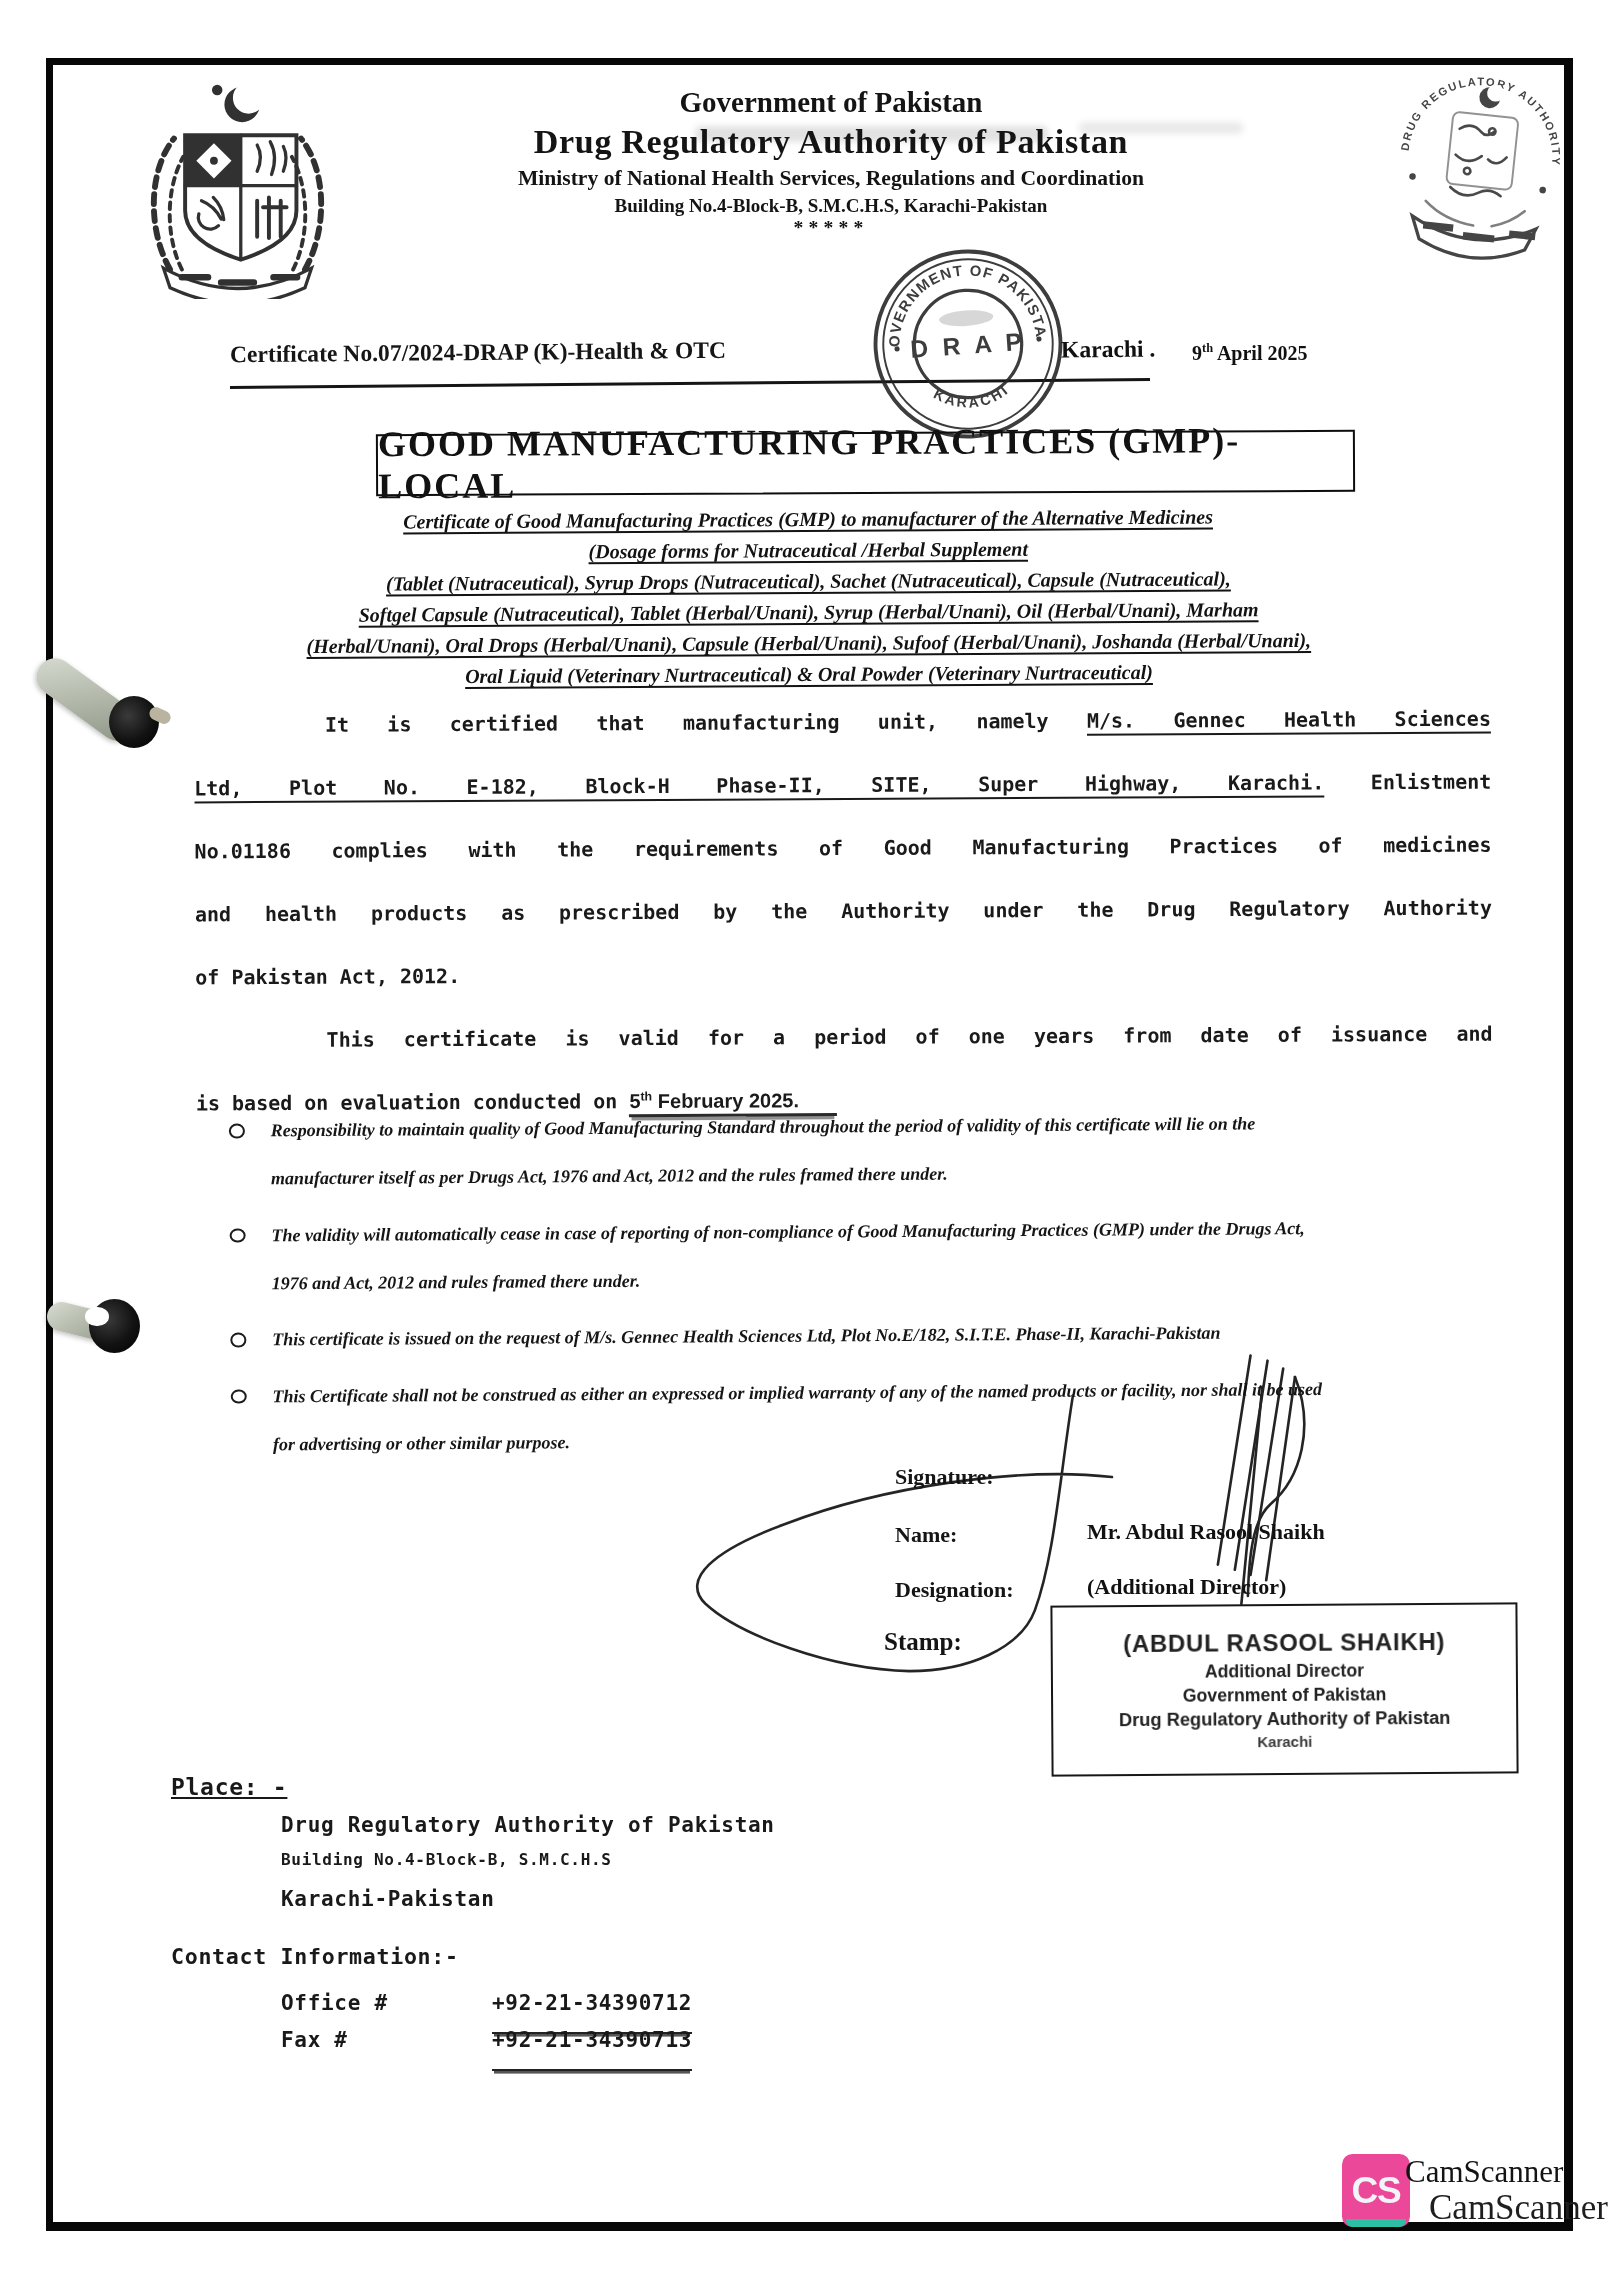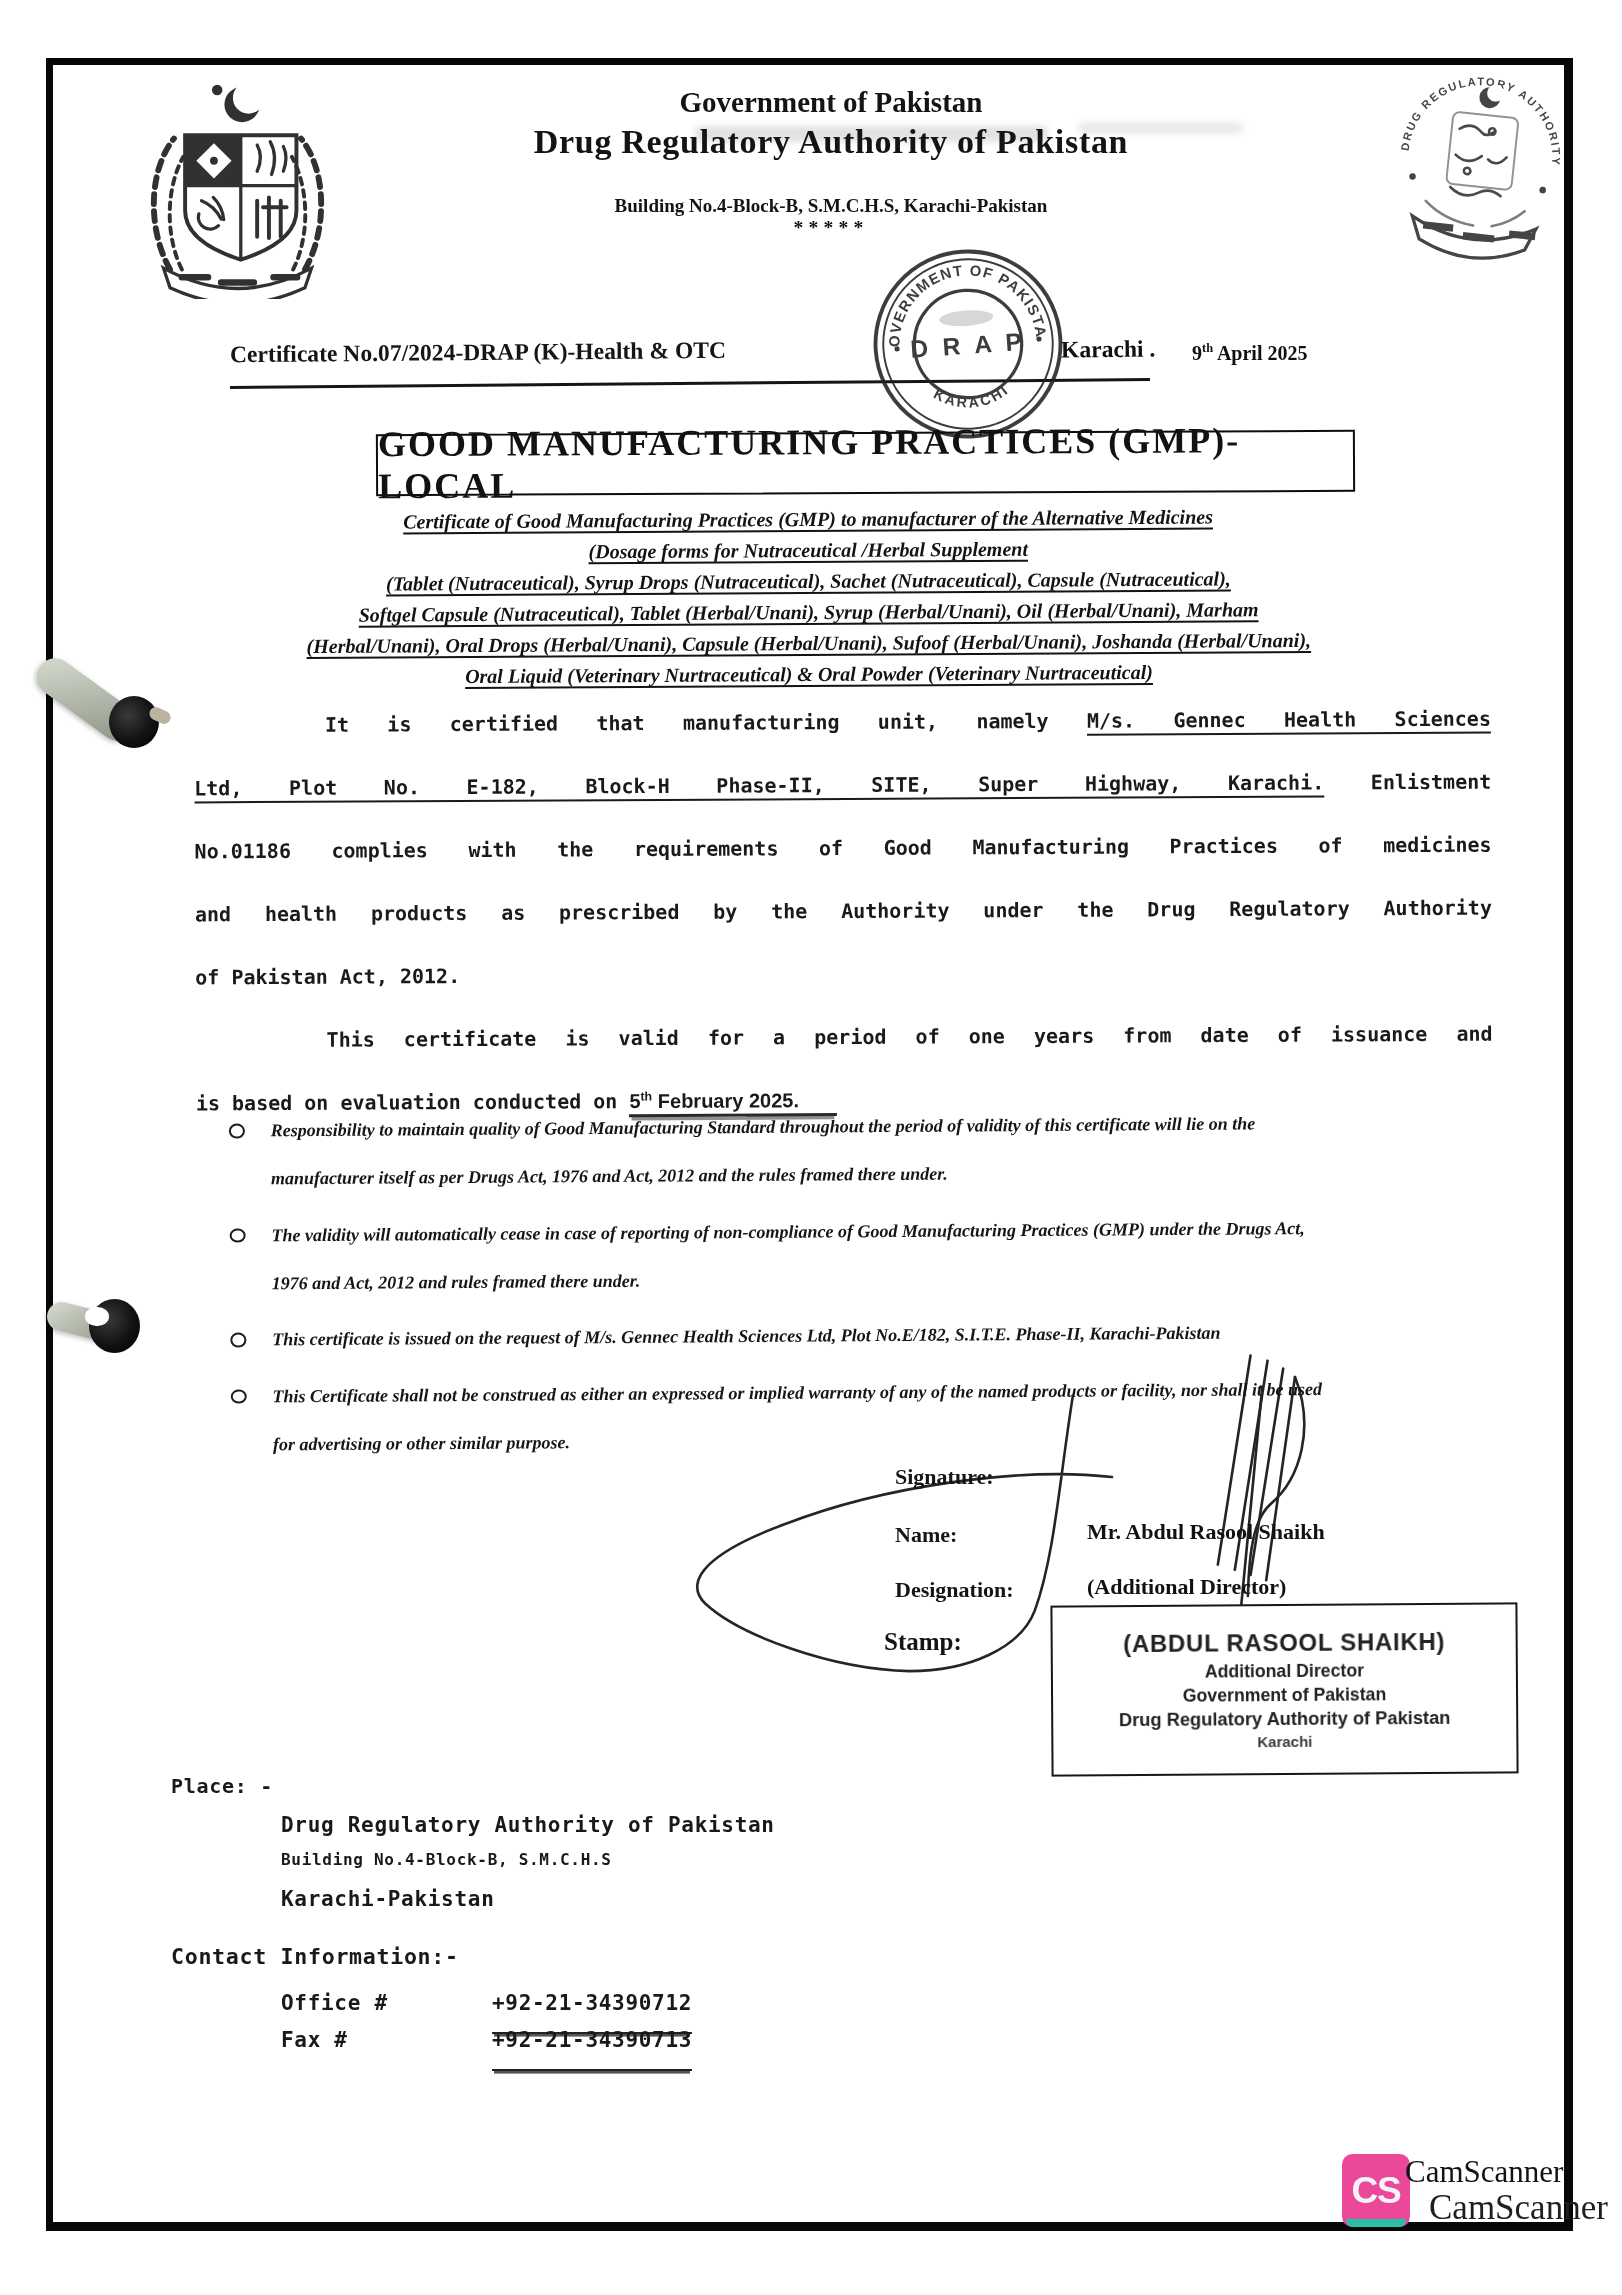--- a/index.html
+++ b/index.html
@@ -132,20 +132,21 @@
         <circle cx="236" cy="190" r="5"></circle>
       <path d="M42,250 q96,52 190,0 l-14,34 q-80,40 -162,0 z" fill="none" stroke="#252525" stroke-width="5"></path>
       <path d="M60,262 h46 M122,272 h48 M192,262 h40" stroke="#252525" stroke-width="11"></path>
     </g>
   </svg>
 
   <div class="abs hline" id="h1">Government of Pakistan</div>
   <div class="abs smudge" style="left:695px;top:126px;width:353px;height:15.7px;"></div>
   <div class="abs smudge" style="left:1079px;top:122px;width:164px;height:11.8px;opacity:.16;"></div>
   <div class="abs hline" id="h2">Drug Regulatory Authority of Pakistan</div>
+  <div class="abs hline" id="h3">Ministry of National Health Services, Regulations and Coordination</div>
   <div class="abs hline" id="h4">Building No.4-Block-B, S.M.C.H.S, Karachi-Pakistan</div>
   <div class="abs hline" id="stars">*****</div>
 
   <div class="abs" id="certline">Certificate No.07/2024-DRAP (K)-Health &amp; OTC</div>
   <div class="abs" id="certrule"></div>
   <div class="abs" id="karachi">Karachi .</div>
   <div class="abs" id="dateline"><span>9</span><sup class="s">th</sup><span> April 2025</span></div>
 
   <svg class="abs" id="midstamp" viewBox="0 0 300 300">
     <defs>
@@ -244,21 +245,21 @@
   </svg>
 
   <div class="abs" id="stampbox">
     <div class="b1">(ABDUL RASOOL SHAIKH)</div>
     <div class="b2">Additional Director</div>
     <div class="b3">Government of Pakistan</div>
     <div class="b4">Drug Regulatory Authority of Pakistan</div>
     <div class="b5">Karachi</div>
   </div>
 
-  <div class="abs mono" style="left:171px;top:1774px;font-size:20px;">Place: -</div>
+  <div class="abs mono" style="left:171px;top:1774px;font-size:23px;text-decoration:underline;">Place: -</div>
   <div class="abs mono" style="left:281px;top:1813px;font-size:21px;">Drug Regulatory Authority of Pakistan</div>
   <div class="abs mono" style="left:281px;top:1850px;font-size:16px;">Building No.4-Block-B, S.M.C.H.S</div>
   <div class="abs mono" style="left:281px;top:1887px;font-size:21px;">Karachi-Pakistan</div>
 
   <div class="abs mono" style="left:171px;top:1944px;font-size:21.6px;">Contact Information:-</div>
   <div class="abs mono" style="left:281px;top:1991px;font-size:21px;">Office #</div>
   <div class="abs mono num" style="left:492px;top:1991px;font-size:21px;">+92-21-34390712</div>
   <div class="abs mono" style="left:281px;top:2028px;font-size:21px;">Fax #</div>
   <div class="abs mono num" style="left:492px;top:2028px;font-size:21px;">+92-21-34390713</div>
 

